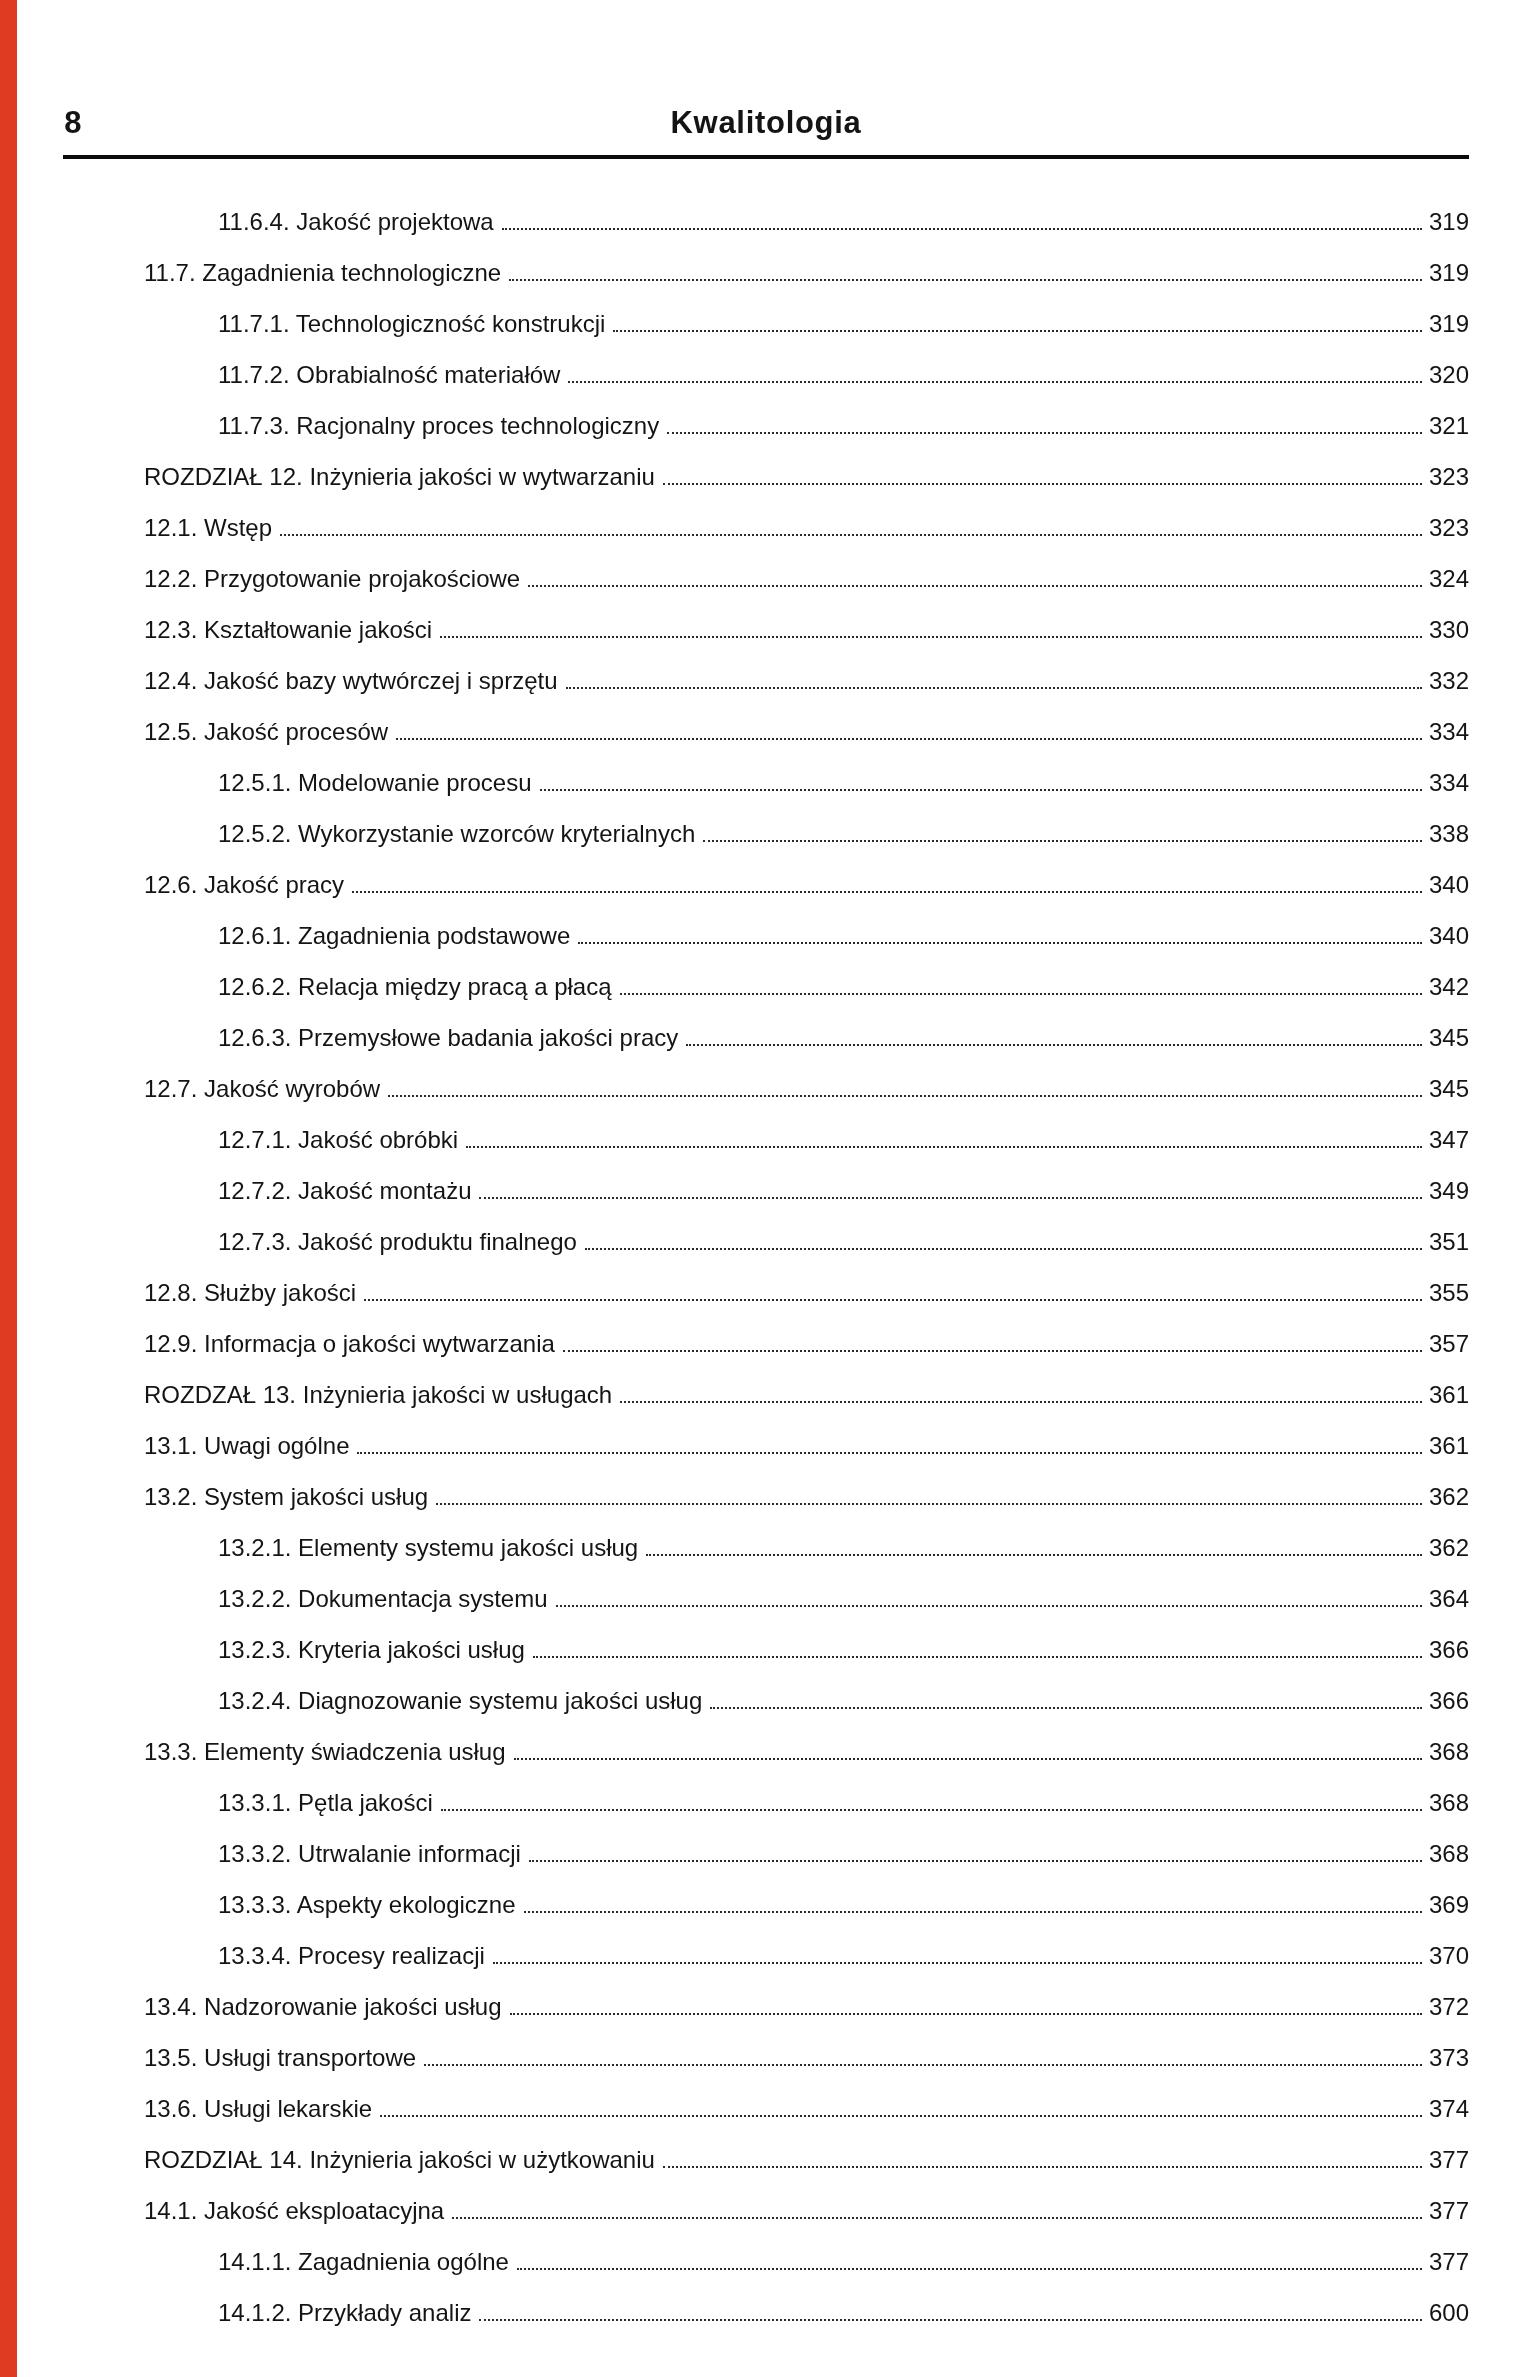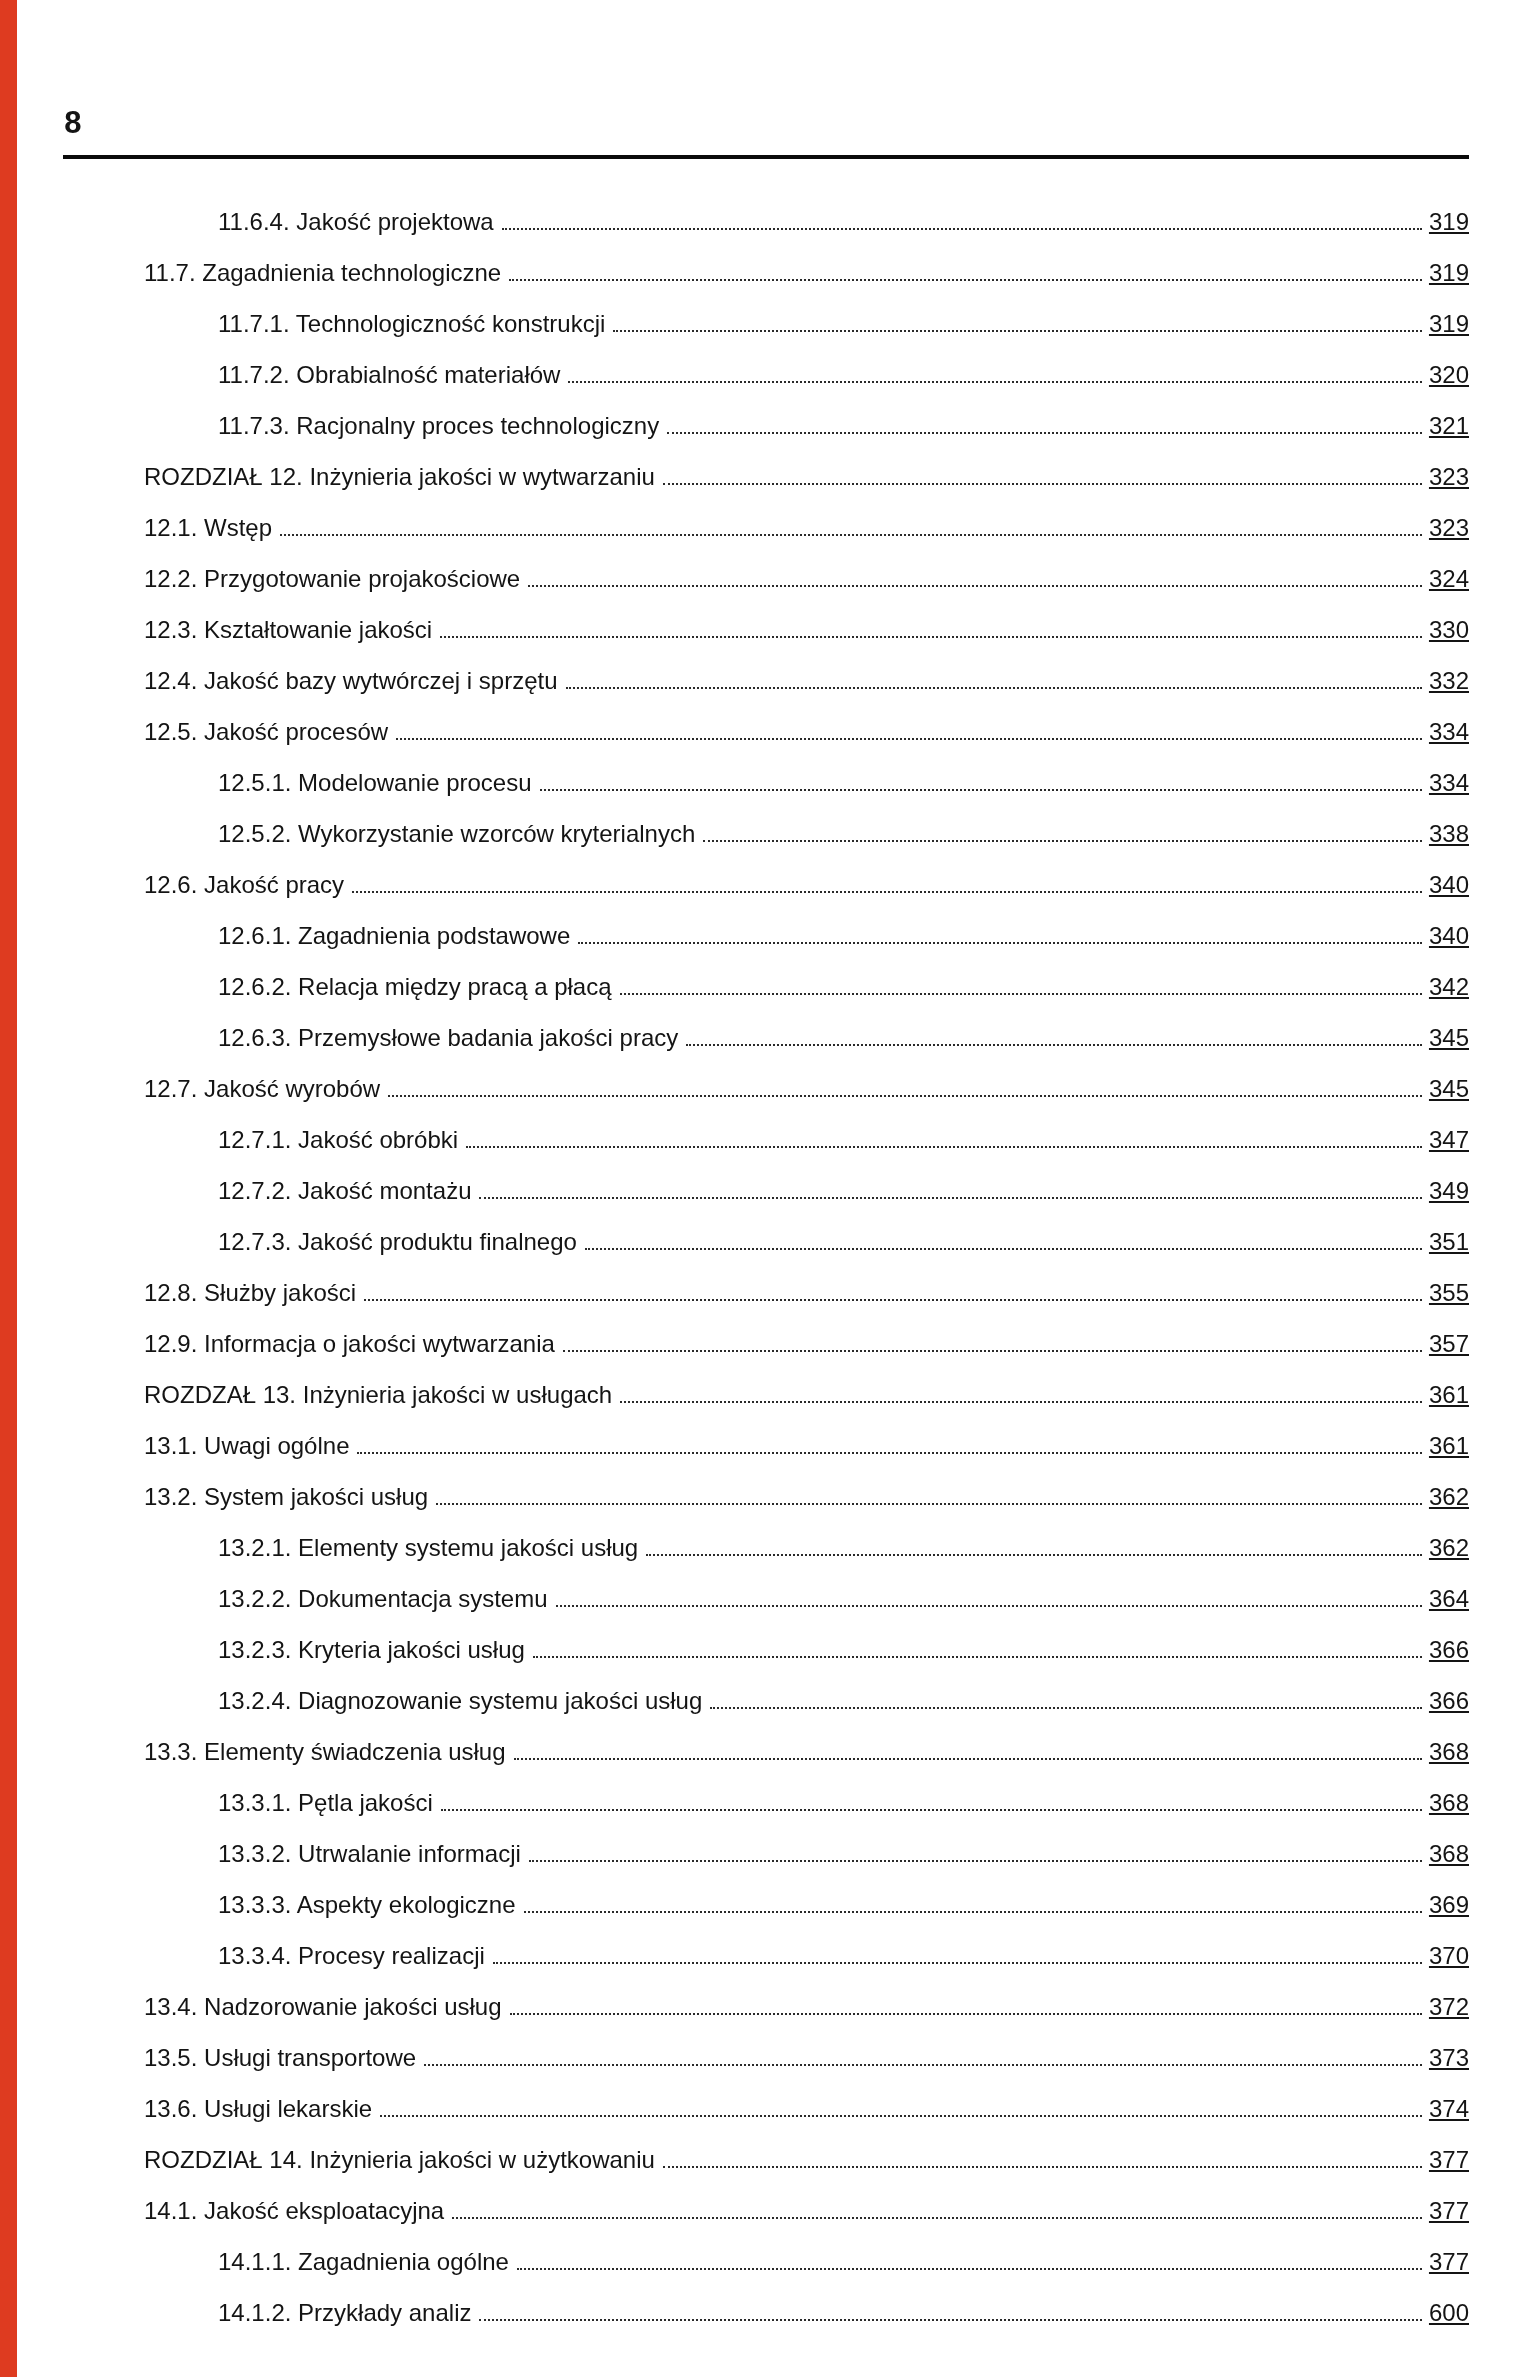--- a/index.html
+++ b/index.html
@@ -58,30 +58,31 @@
     white-space: nowrap;
   }
   .entry.indent-1 { padding-left: 155px; }
   .entry .label { flex: 0 0 auto; }
   .entry .leader {
     flex: 1 1 auto;
     min-width: 16px;
     margin: 0 6.6px 0 8px;
     border-bottom: 2.6px dotted #2a2a2a;
   }
-  .entry .pnum { flex: 0 0 auto; text-align: center; text-decoration: underline; }
+  .entry .pnum { flex: 0 0 auto; text-align: center; }
 </style>
 </head>
 <body>
 
 <div class="page">
   <div class="spine" style="background: rgb(222, 59, 32);"></div>
   <div class="content">
     <div class="header">
       <span class="header-num">8</span>
+      <span class="header-title">Kwalitologia</span>
     </div>
     <div class="entries" id="entries">
         <div class="entry indent-1">
     <span class="label">11.6.4. Jakość projektowa</span>
     <span class="leader"></span>
     <span class="pnum">319</span>
   </div>
         <div class="entry">
     <span class="label">11.7. Zagadnienia technologiczne</span>
     <span class="leader"></span>

